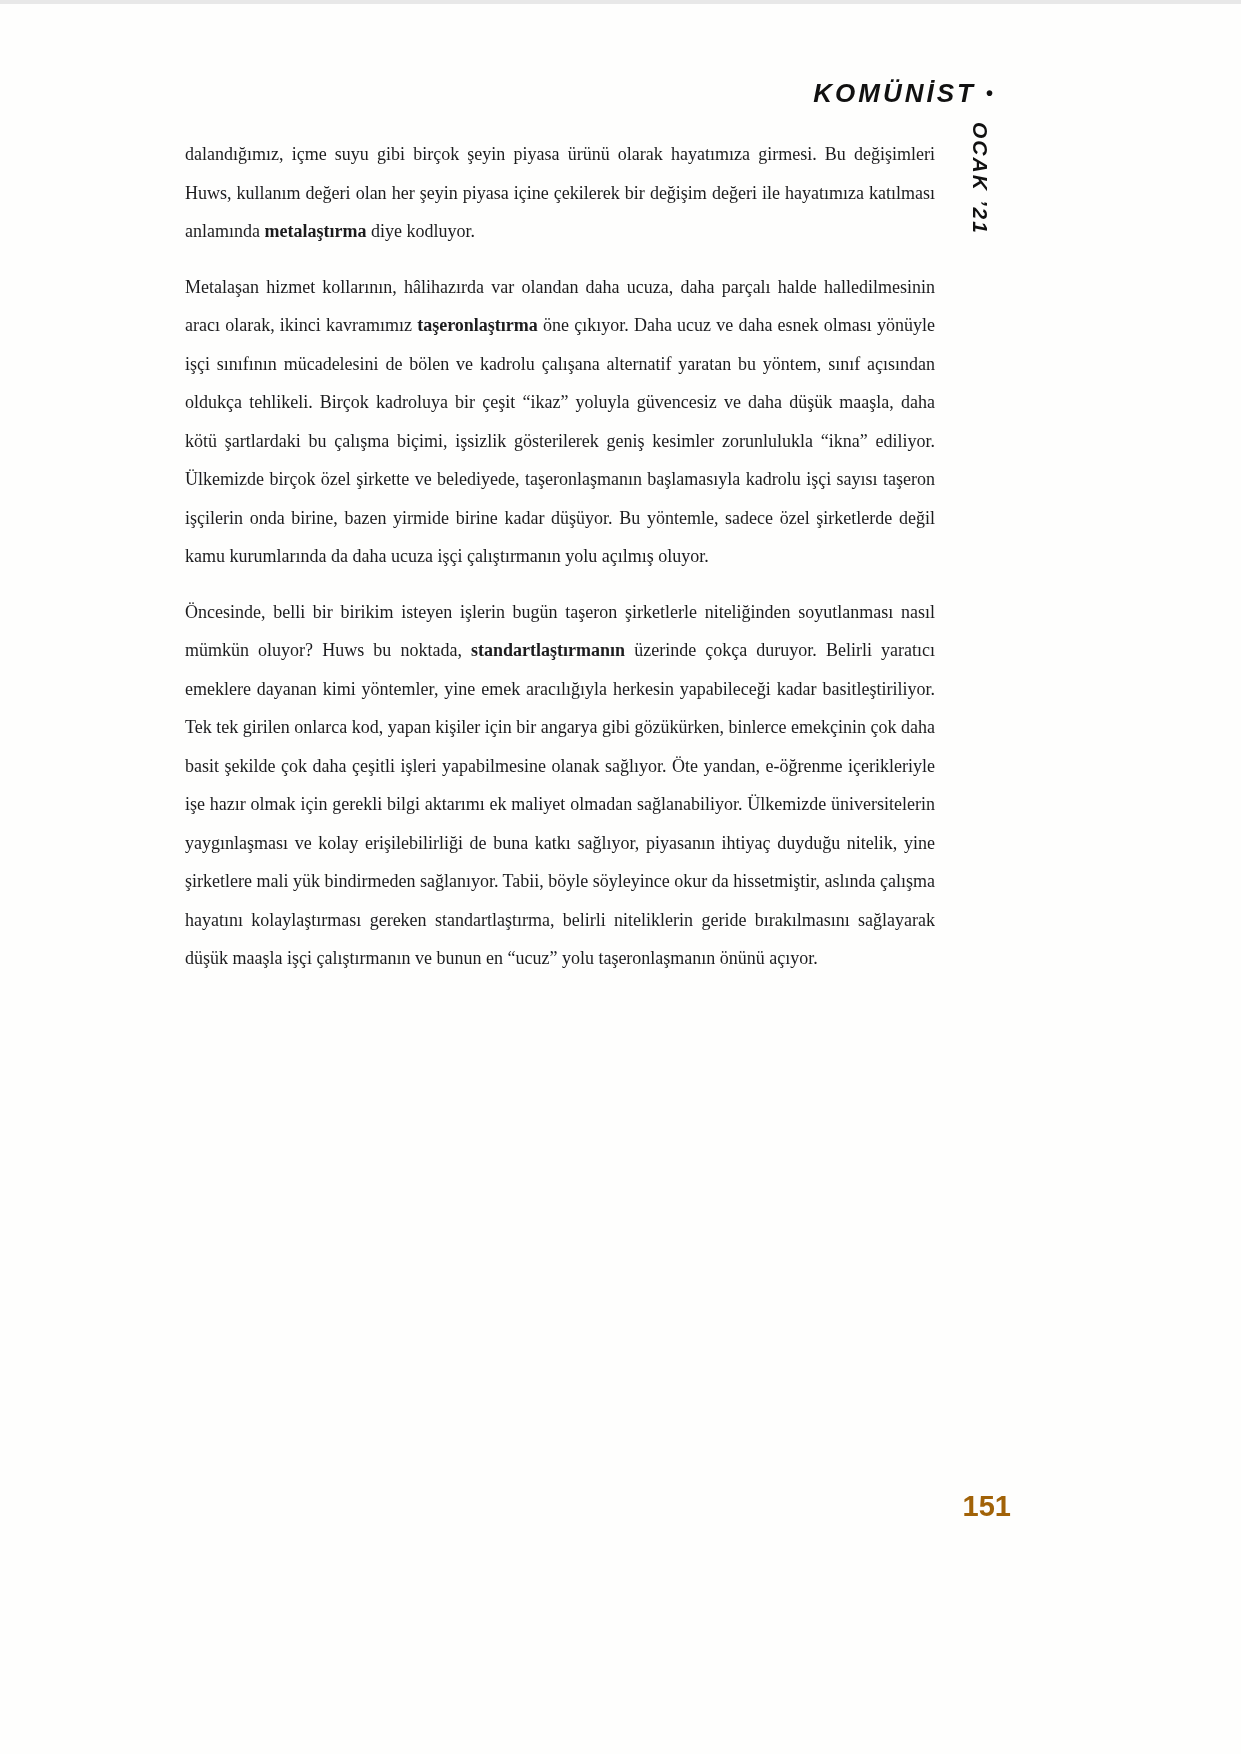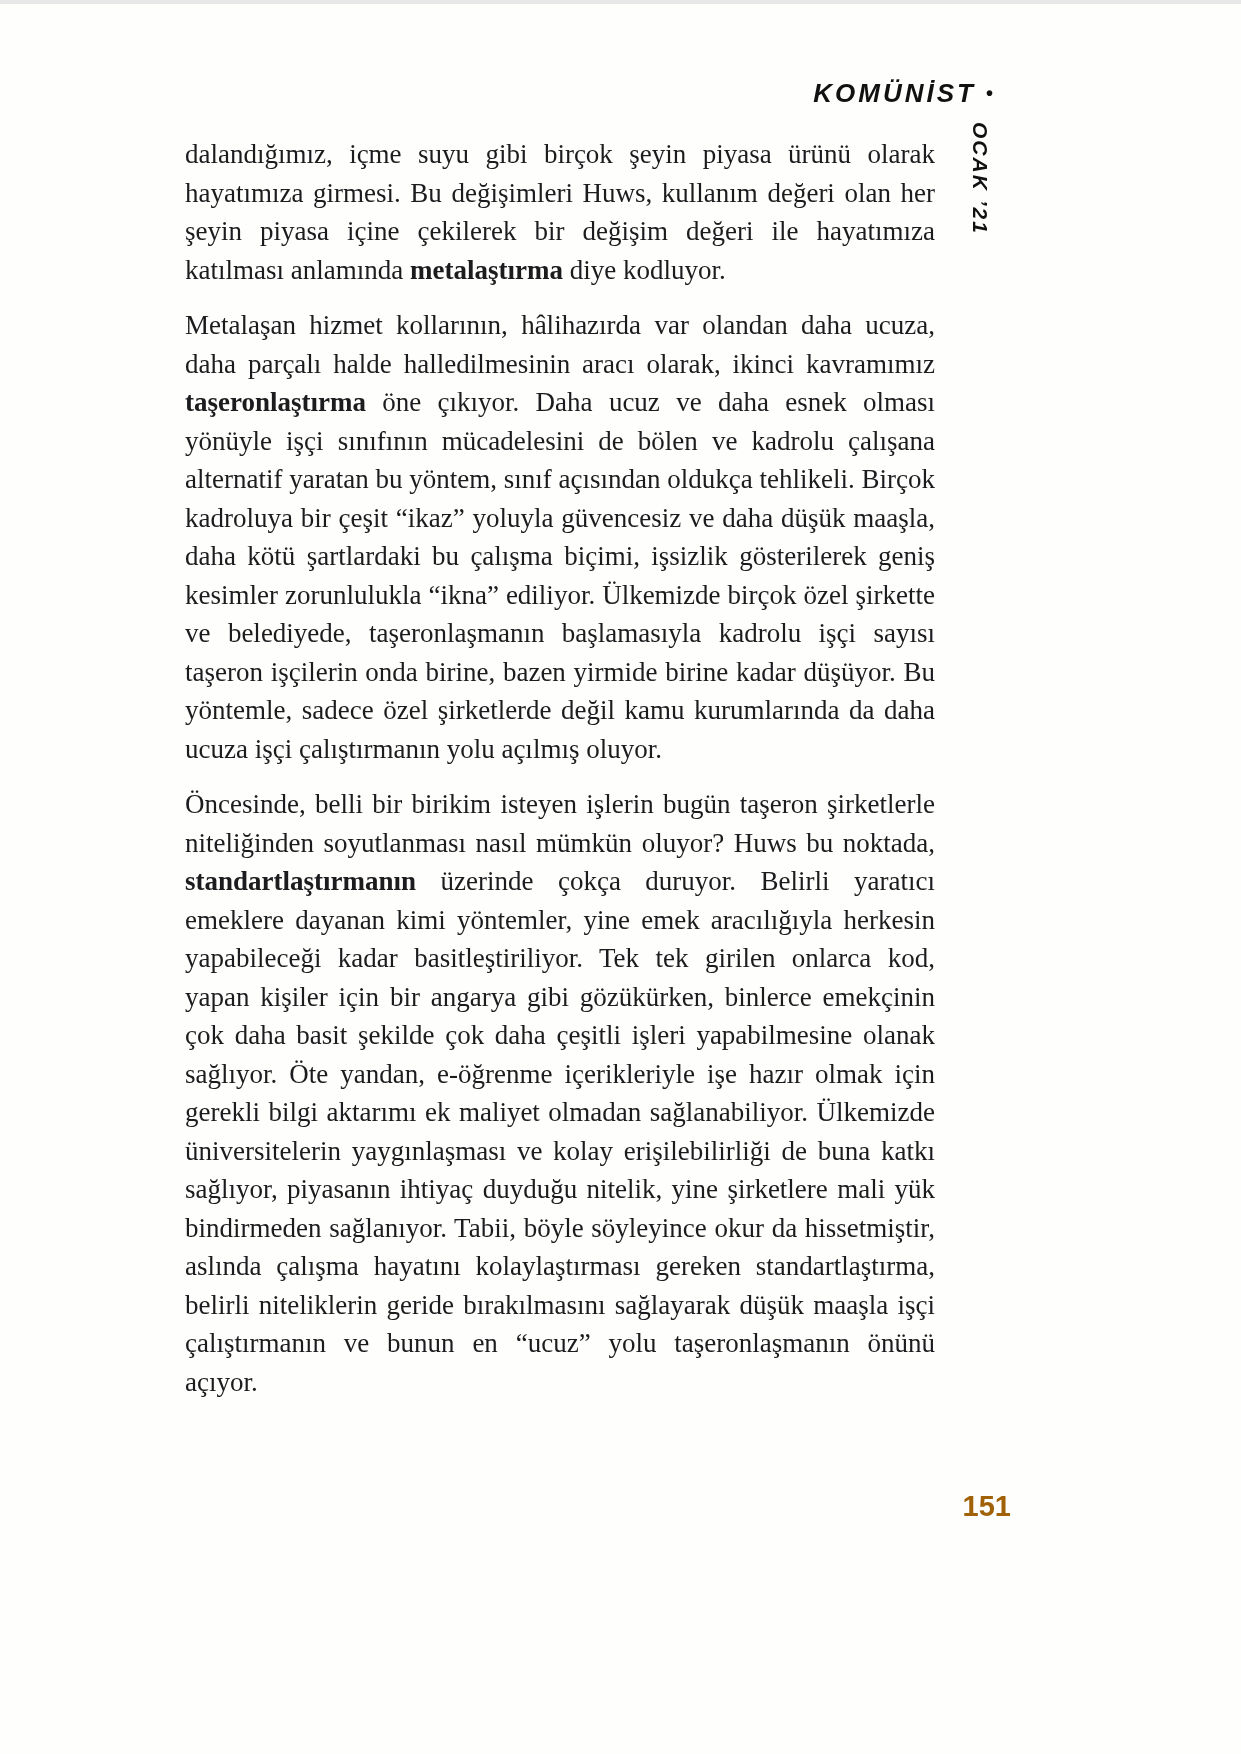--- a/index.html
+++ b/index.html
@@ -45,21 +45,21 @@
     font-size: 21px;
     letter-spacing: 2px;
     color: #111;
     white-space: nowrap;
   }
   .body-text {
     position: absolute;
     left: 185px;
     top: 131px;
     width: 750px;
-    font-size: 27px;
+    font-size: 18px;
     line-height: 38.5px;
     text-align: justify;
     text-justify: inter-word;
     hyphens: auto;
   }
   .body-text p { margin: 0 0 17px 0; }
   .body-text strong { font-weight: bold; }
   .page-number {
     position: absolute;
     top: 1486px;

